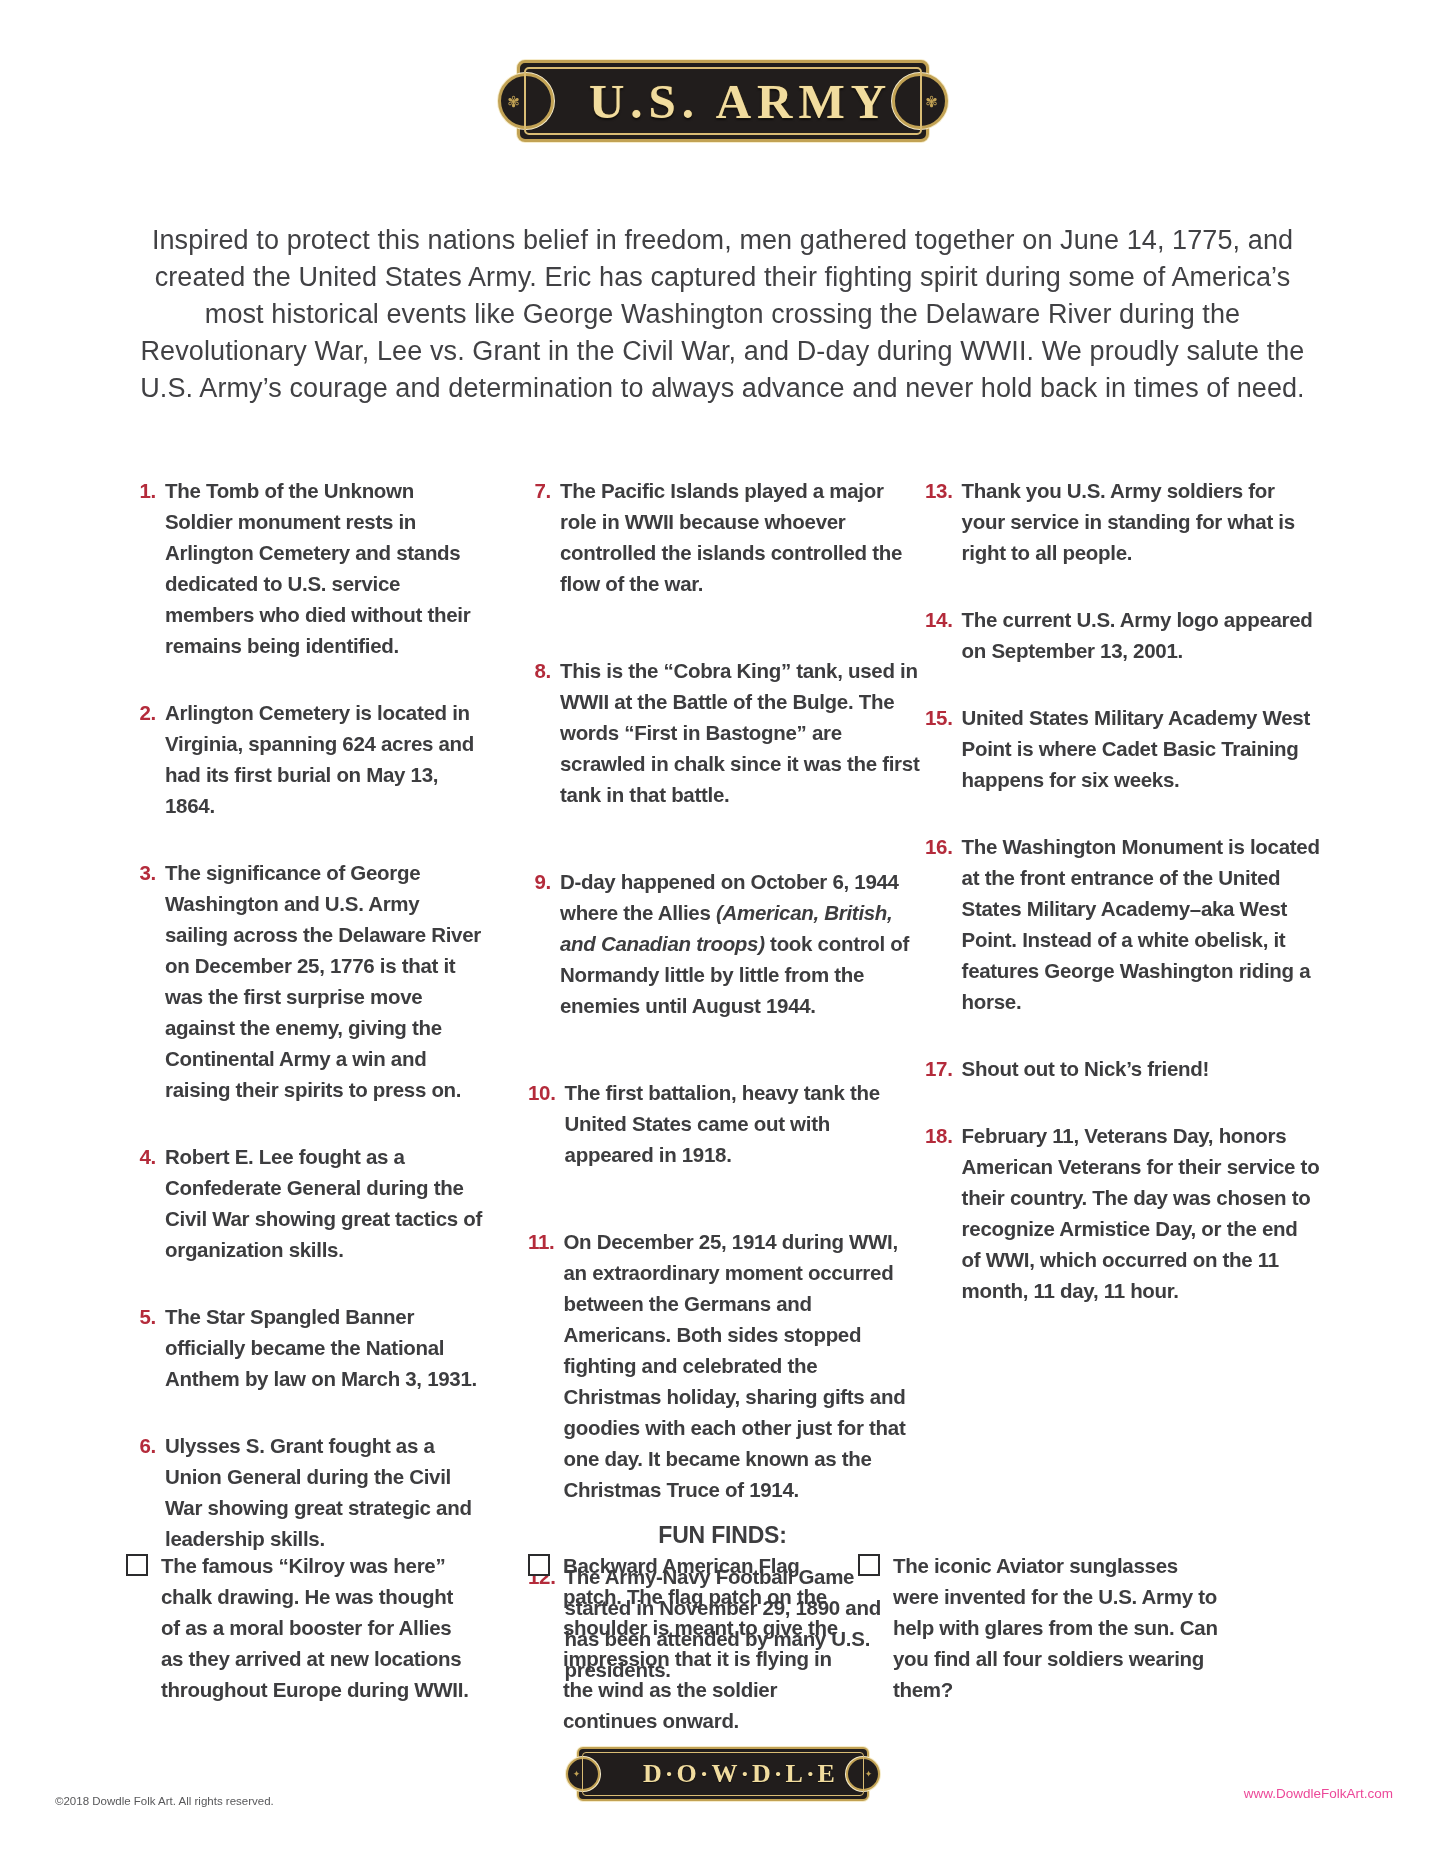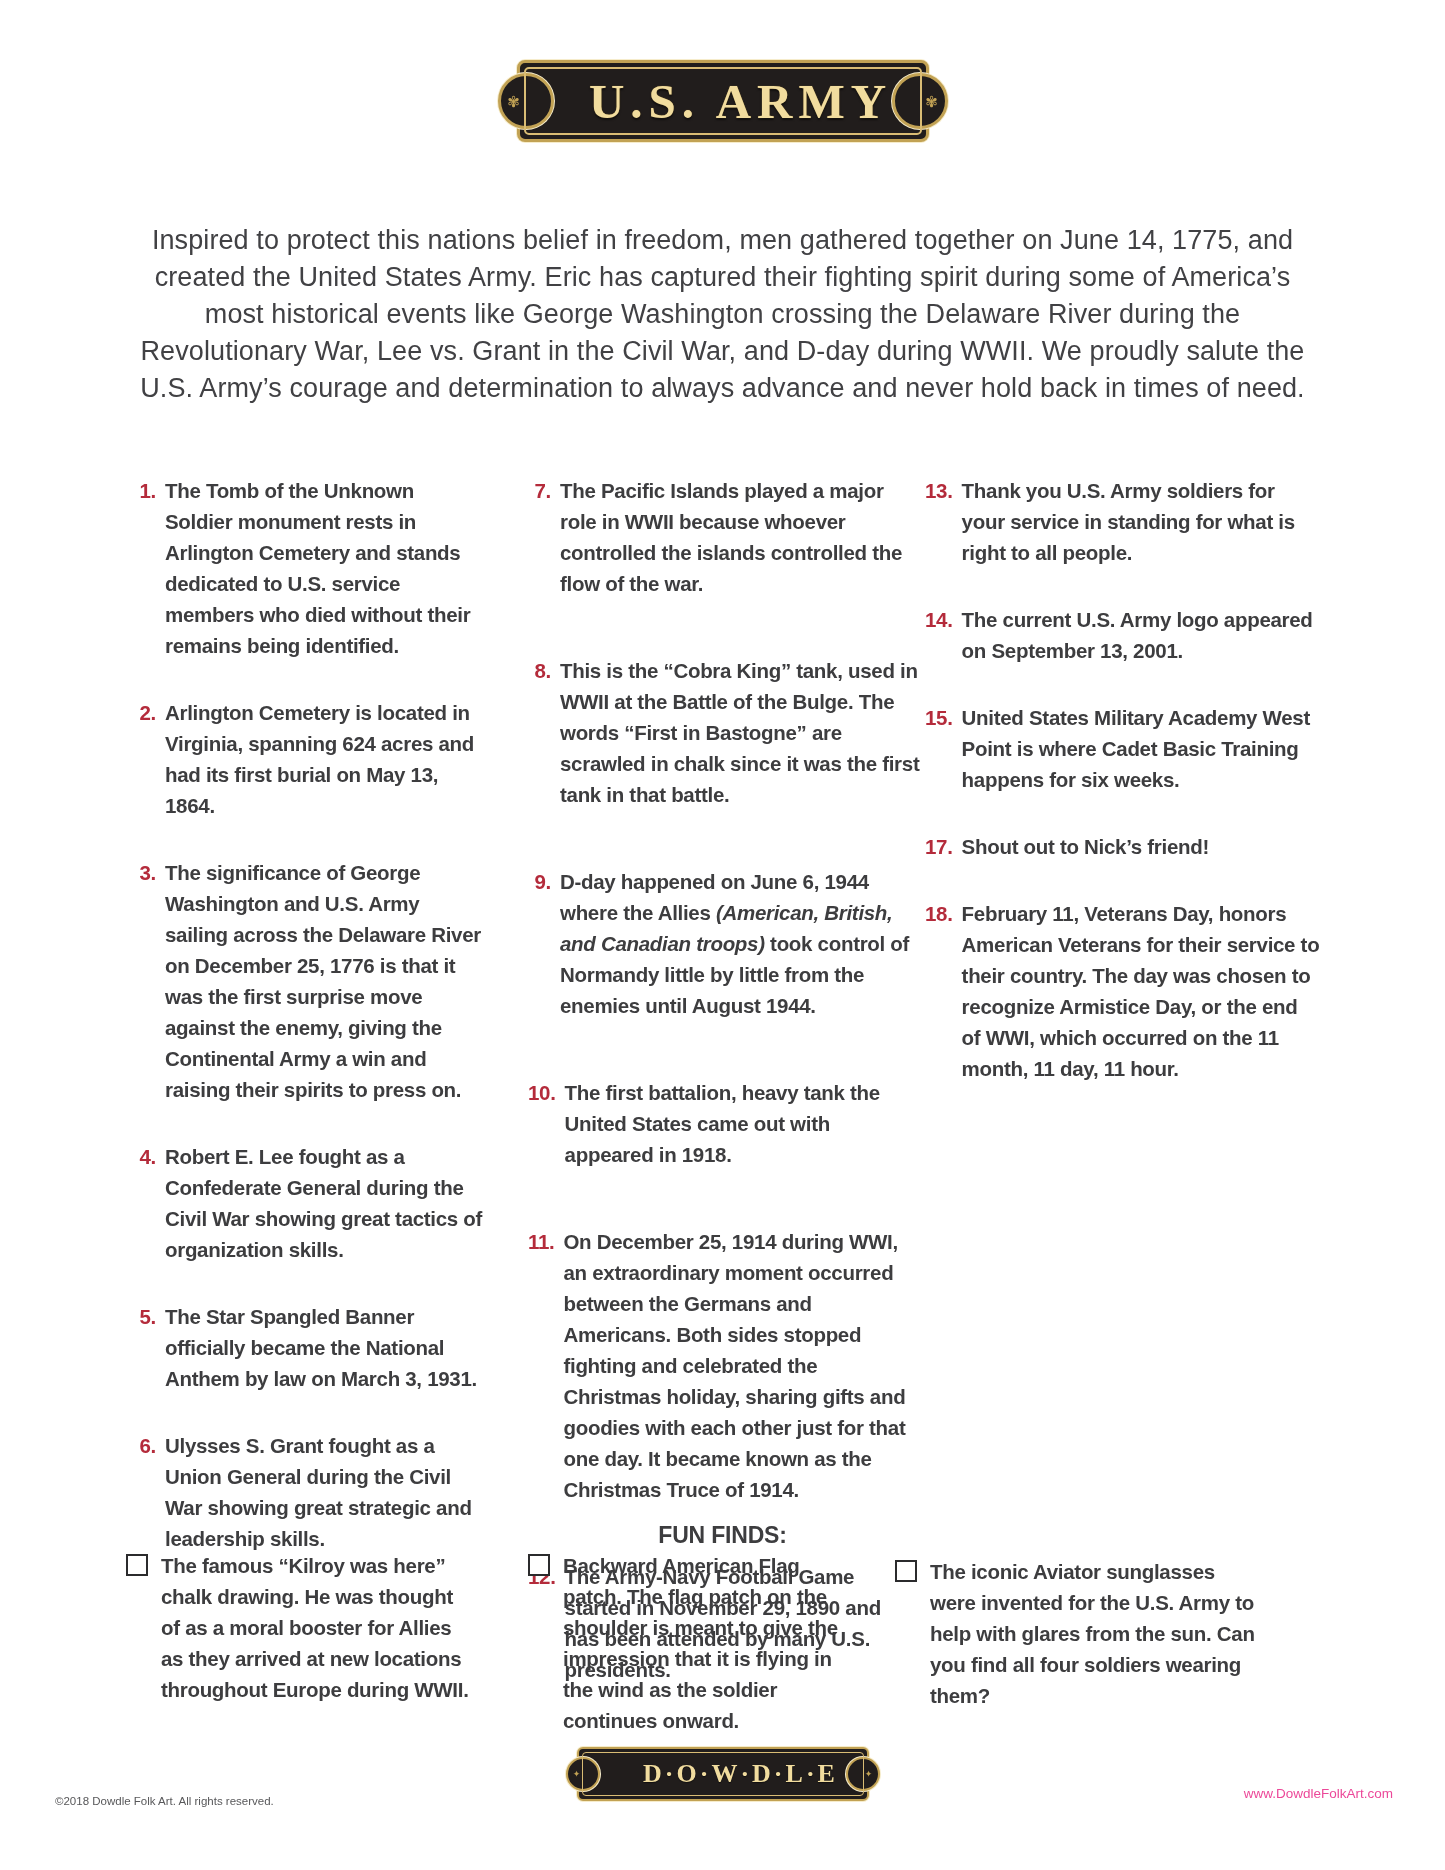--- a/index.html
+++ b/index.html
@@ -51,21 +51,21 @@
   .col2 .fact{margin-bottom:56px;}
   .fact .num{min-width:32px;text-align:right;padding-right:9px;color:var(--red);font-weight:700;}
   .fact .txt{flex:1;}
   .fact .it{font-style:italic;font-weight:600;}
 
   
   .ff-heading{position:absolute;top:1505px;left:0;width:100%;text-align:center;font-size:23px;font-weight:700;letter-spacing:-.2px;color:var(--ink);margin-top:17px;}
   .funfind{position:absolute;top:1550px;display:flex;font-size:20.5px;line-height:31px;letter-spacing:-.3px;font-weight:600;color:var(--ink);}
   .ff1{left:126px;width:348px;}
   .ff2{left:528px;width:335px;}
-  .ff3{left:895px;width:365px;margin-top:6px;}
+  .ff3{left:858px;width:365px;}
   .checkbox{flex:0 0 auto;width:22px;height:22px;border:2.5px solid #2b2b2d;margin:4px 13px 0 0;background:#fff;}
   .funfind .txt{flex:1;}
 
   
   .footer-copyright{position:absolute;left:55px;top:1795px;font-size:11.5px;color:#58585a;letter-spacing:0;}
   .footer-website{position:absolute;right:52px;top:1786px;font-size:13.5px;color:#ec4899;}
 </style>
 </head>
 <body>
 
@@ -116,21 +116,21 @@
     <div class="fact">
       <span class="num">7.</span>
       <span class="txt">The Pacific Islands played a major role in WWII because whoever controlled the islands controlled the flow of the war.</span>
     </div>
     <div class="fact">
       <span class="num">8.</span>
       <span class="txt">This is the “Cobra King” tank, used in WWII at the Battle of the Bulge. The words “First in Bastogne” are scrawled in chalk since it was the first tank in that battle.</span>
     </div>
     <div class="fact">
       <span class="num">9.</span>
-      <span class="txt"><span>D-day happened on June 6, 1944 where the Allies </span><span class="it">(American, British, and Canadian troops)</span><span> took control of Normandy little by little from the enemies until August 1944.</span></span>
+      <span class="txt"><span>D-day happened on October 6, 1944 where the Allies </span><span class="it">(American, British, and Canadian troops)</span><span> took control of Normandy little by little from the enemies until August 1944.</span></span>
     </div>
     <div class="fact">
       <span class="num">10.</span>
       <span class="txt">The first battalion, heavy tank the United States came out with appeared in 1918.</span>
     </div>
     <div class="fact">
       <span class="num">11.</span>
       <span class="txt">On December 25, 1914 during WWI, an extraordinary moment occurred between the Germans and Americans. Both sides stopped fighting and celebrated the Christmas holiday, sharing gifts and goodies with each other just for that one day. It became known as the Christmas Truce of 1914.</span>
     </div>
     <div class="fact">
@@ -144,20 +144,24 @@
       <span class="num">13.</span>
       <span class="txt">Thank you U.S. Army soldiers for your service in standing for what is right to all people.</span>
     </div>
     <div class="fact">
       <span class="num">14.</span>
       <span class="txt">The current U.S. Army logo appeared on September 13, 2001.</span>
     </div>
     <div class="fact">
       <span class="num">15.</span>
       <span class="txt">United States Military Academy West Point is where Cadet Basic Training happens for six weeks.</span>
+    </div>
+    <div class="fact">
+      <span class="num">16.</span>
+      <span class="txt">The Washington Monument is located at the front entrance of the United States Military Academy–aka West Point. Instead of a white obelisk, it features George Washington riding a horse.</span>
     </div>
     <div class="fact">
       <span class="num">17.</span>
       <span class="txt">Shout out to Nick’s friend!</span>
     </div>
     <div class="fact">
       <span class="num">18.</span>
       <span class="txt">February 11, Veterans Day, honors American Veterans for their service to their country. The day was chosen to recognize Armistice Day, or the end of WWI, which occurred on the 11 month, 11 day, 11 hour.</span>
     </div>
   </div>

